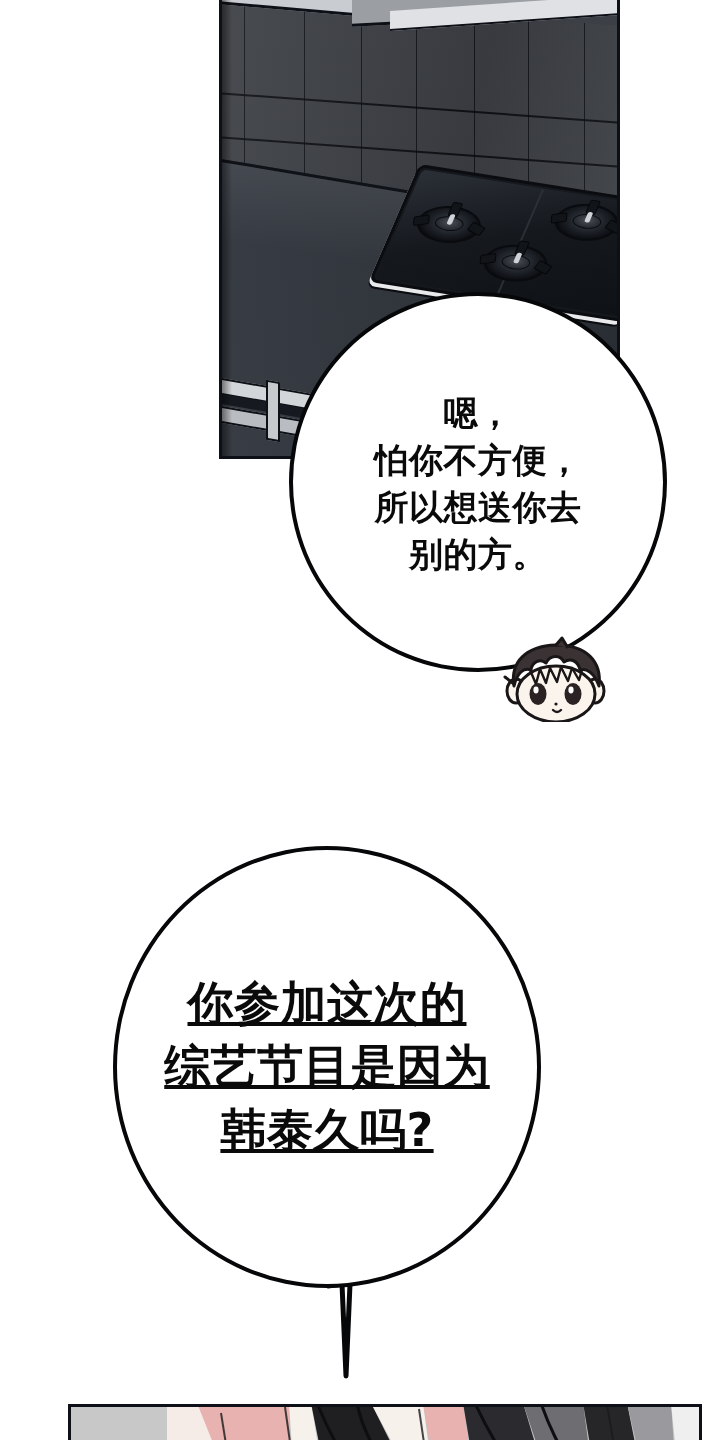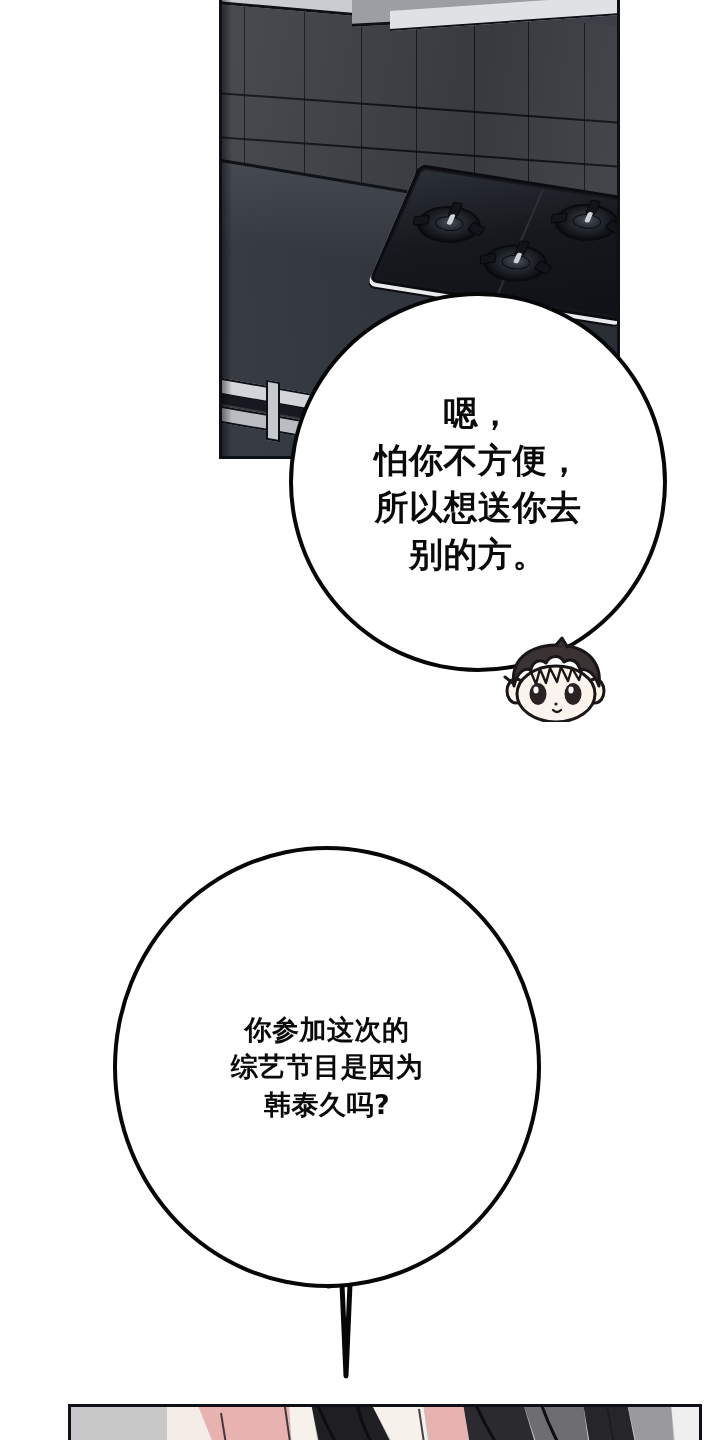--- a/index.html
+++ b/index.html
@@ -282,21 +282,22 @@
     font-size: 34px;
     margin-top: 4px;
   }
   #bubble-2 {
     left: 113px;
     top: 846px;
     width: 428px;
     height: 442px;
   }
   #bubble-2 .bubble-text {
-    font-size: 27px;
+    font-size: 46px;
+    text-decoration: underline;
   }
   
   .tail-2 {
     position: absolute;
     left: 322px;
     top: 1240px;
     width: 46px;
     height: 140px;
     z-index: 4;
   }

